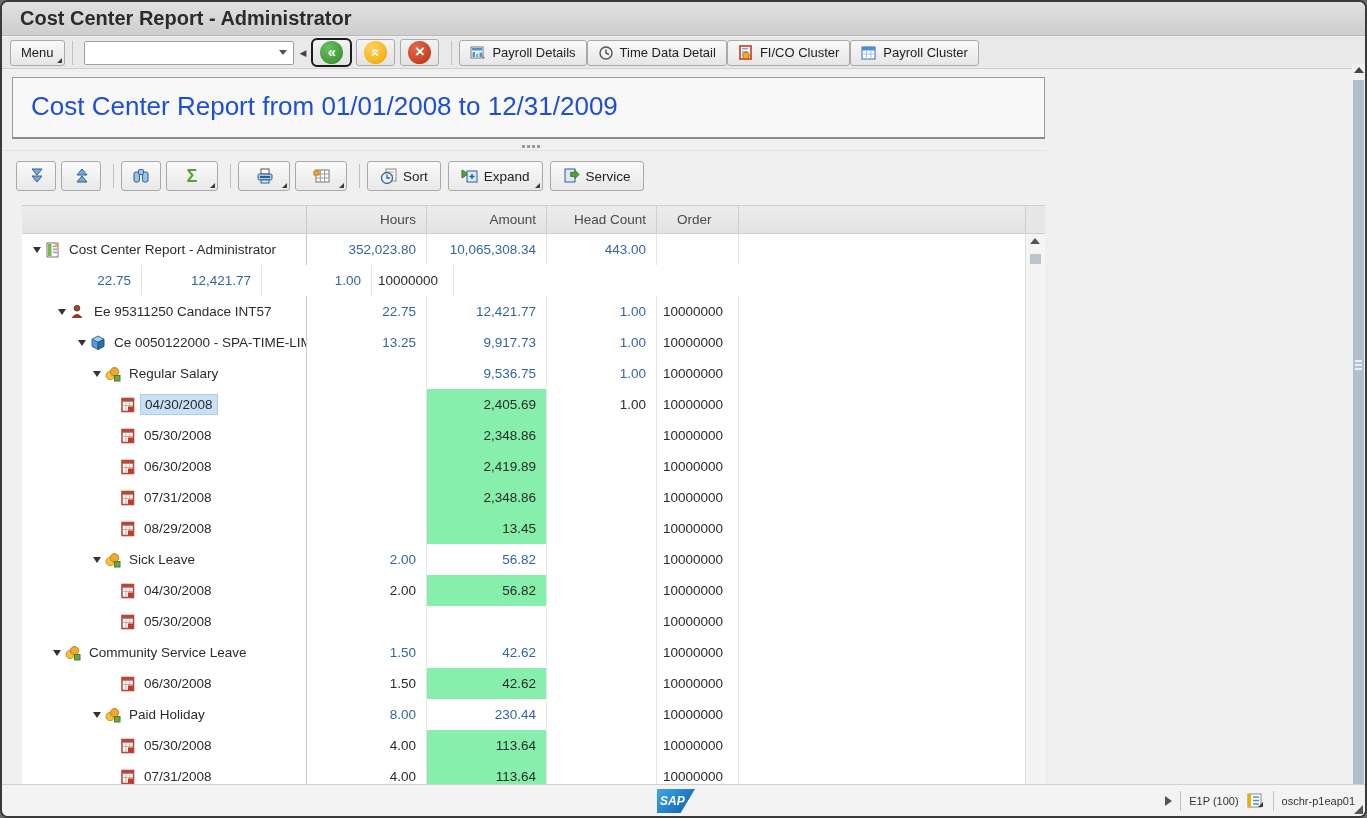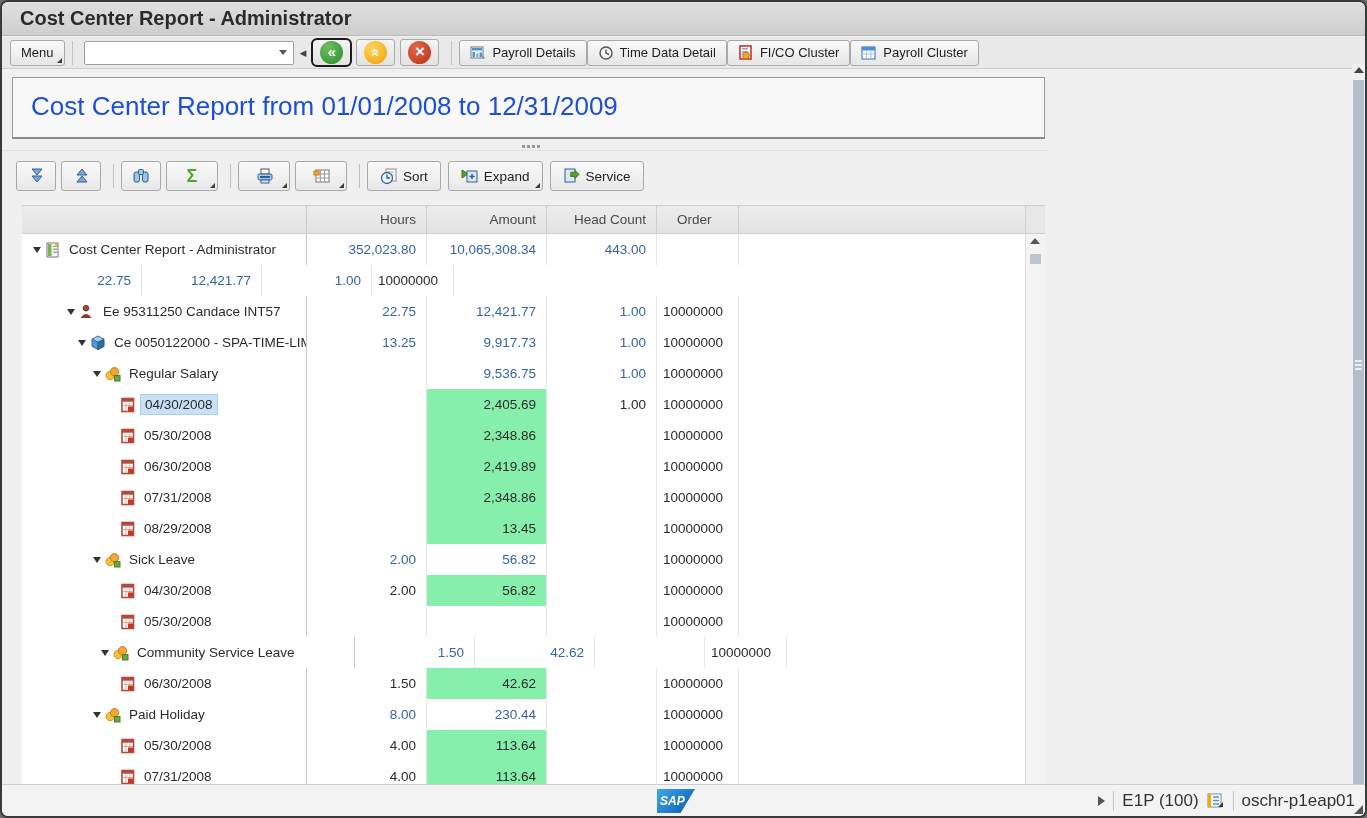--- a/index.html
+++ b/index.html
@@ -105,21 +105,21 @@
 
   
   .statusbar { position:absolute; left:0; bottom:0; width:100%; height:32px; background:#f3f3f3;
                border-top:1px solid #cfcfcf; display:flex; align-items:center; }
   .sap-logo { position:absolute; left:655px; top:4px; width:38px; height:24px;
               background:linear-gradient(135deg,#3ea7ee,#0a5aa8);
               clip-path:polygon(0 0,100% 0,62% 100%,0 100%);
               color:#fff; font-weight:bold; font-style:italic; font-size:12px;
               display:flex; align-items:center; padding-left:3px; }
   .status-right { position:absolute; right:10px; top:0; height:100%; display:flex; align-items:center;
-                  gap:8px; font-size:17px; color:#333; }
+                  gap:8px; font-size:11px; color:#333; }
   .play { width:0; height:0; border-top:5px solid transparent; border-bottom:5px solid transparent;
           border-left:7px solid #555; }
   .ssep { width:1px; height:20px; background:#c5c5c5; }
   .sess-ico { position:relative; width:18px; height:16px; }
   .resize-grip { position:absolute; right:2px; bottom:2px; width:0; height:0;
                  border-left:9px solid transparent; border-bottom:9px solid #555; }
 </style>
 </head>
 <body>
 
@@ -324,21 +324,21 @@
             <div class="cell filler"></div>
           </div>
           <div class="trow agg">
             <div class="cell hours">22.75</div>
             <div class="cell amount">12,421.77</div>
             <div class="cell head_count">1.00</div>
             <div class="cell order">10000000</div>
             <div class="cell filler"></div>
           </div>
           <div class="trow agg">
-            <div class="cell tree" style="padding-left: 42px;">
+            <div class="cell tree" style="padding-left: 33px;">
               <span class="arrow"></span>
               <span class="ticon">
                 <svg width="14" height="15">
                   <circle cx="7" cy="4.2" r="2.8" fill="#9c4a3c" stroke="#7c3225"></circle>
                   <path d="M1.5 14 q5.5 -8 11 0 z" fill="#8e3b2f"></path>
                 </svg>
               </span>
               <span class="lbl">Ee  95311250 Candace INT57</span>
             </div>
             <div class="cell hours">22.75</div>
@@ -542,21 +542,21 @@
               </span>
               <span class="lbl">05/30/2008</span>
             </div>
             <div class="cell hours"></div>
             <div class="cell amount"></div>
             <div class="cell head_count"></div>
             <div class="cell order">10000000</div>
             <div class="cell filler"></div>
           </div>
           <div class="trow agg">
-            <div class="cell tree" style="padding-left: 28px; margin-left: 48px;">
+            <div class="cell tree" style="padding-left: 28px;">
               <span class="arrow"></span>
               <span class="ticon">
                 <svg width="16" height="16">
                   <circle cx="5.2" cy="9.5" r="4.2" fill="#f5c23c" stroke="#c8932a"></circle>
                   <circle cx="9.5" cy="5.8" r="4.2" fill="#f0a830" stroke="#c8791e"></circle>
                   <rect x="9.5" y="9.5" width="5.5" height="5.5" fill="#69a83a" stroke="#4e7d2b"></rect>
                 </svg>
               </span>
               <span class="lbl">Community Service Leave</span>
             </div>

